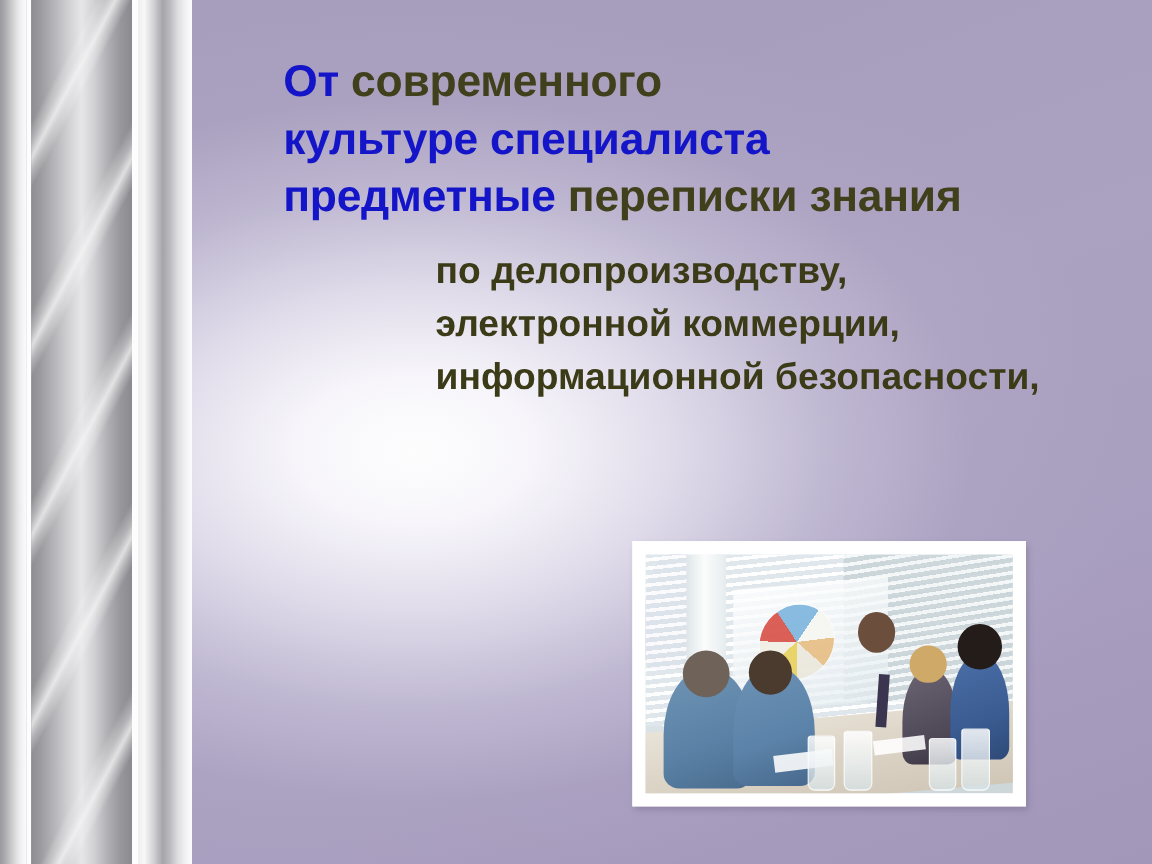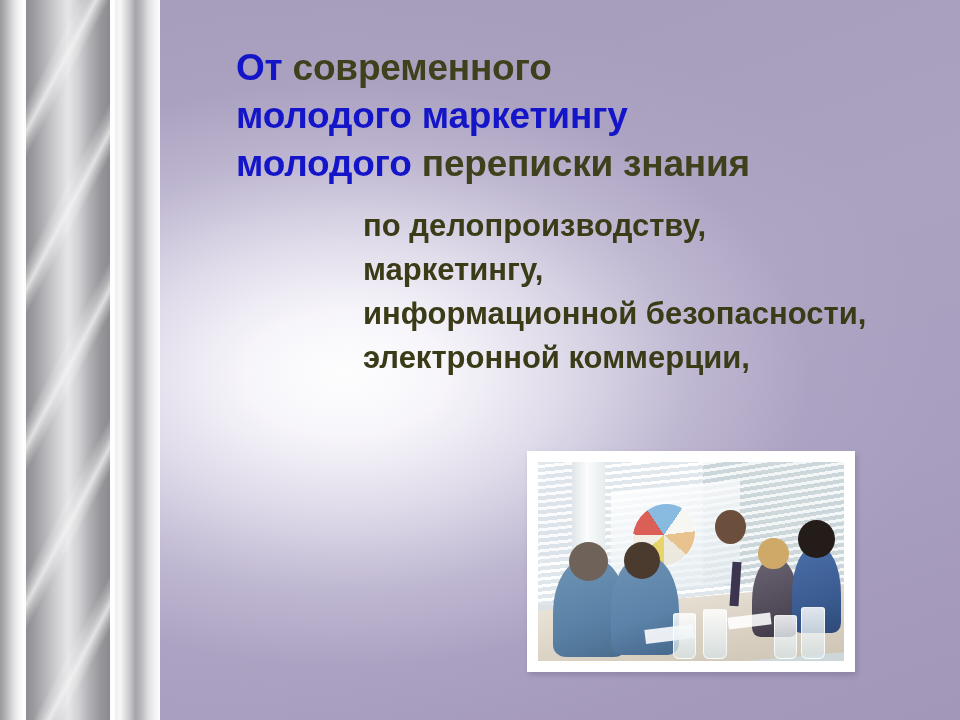--- a/index.html
+++ b/index.html
@@ -254,29 +254,28 @@
     <div class="strip strip-main">
       <div class="spiral-2"></div>
       <div class="spiral"></div>
     </div>
     <div class="strip gap-b"></div>
     <div class="strip strip-b"></div>
   </div>
 
   <div id="title-block">
     <div class="title-line"><span class="t-blue">От </span><span class="t-olive">современного</span></div>
-    <div class="title-line"><span class="t-blue">молодого маркетингу</span></div>
-    <div class="title-line"><span class="t-blue">молодого </span><span class="t-olive">переписки знания</span></div>
+    <div class="title-line"><span class="t-blue">культуре специалиста</span></div>
+    <div class="title-line"><span class="t-blue">предметные </span><span class="t-olive">переписки знания</span></div>
   </div>
 
   <div id="body-block">
     <div class="body-line">по делопроизводству,</div>
-    <div class="body-line">маркетингу,</div>
+    <div class="body-line">электронной коммерции,</div>
     <div class="body-line">информационной безопасности,</div>
-    <div class="body-line">электронной коммерции,</div>
   </div>
 
   <div id="photo-frame">
     <div id="photo">
       <div class="blinds"></div>
       <div class="blinds-right"></div>
       <div class="pillar"></div>
       <div class="board"></div>
       <div class="pie"></div>
       <div class="table-top"></div>

